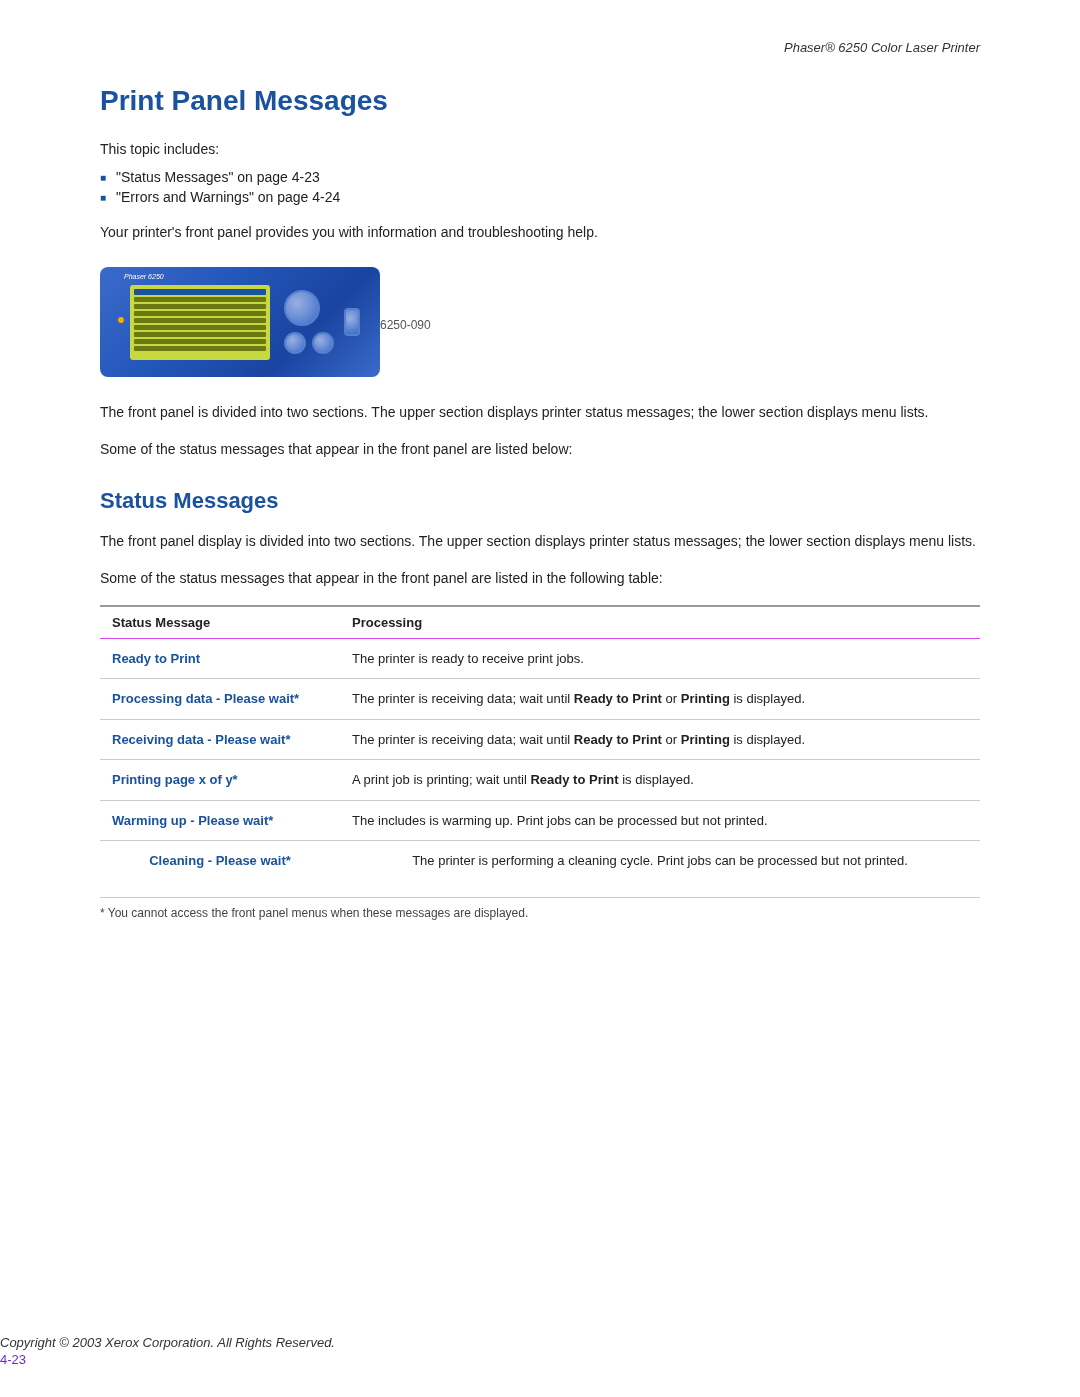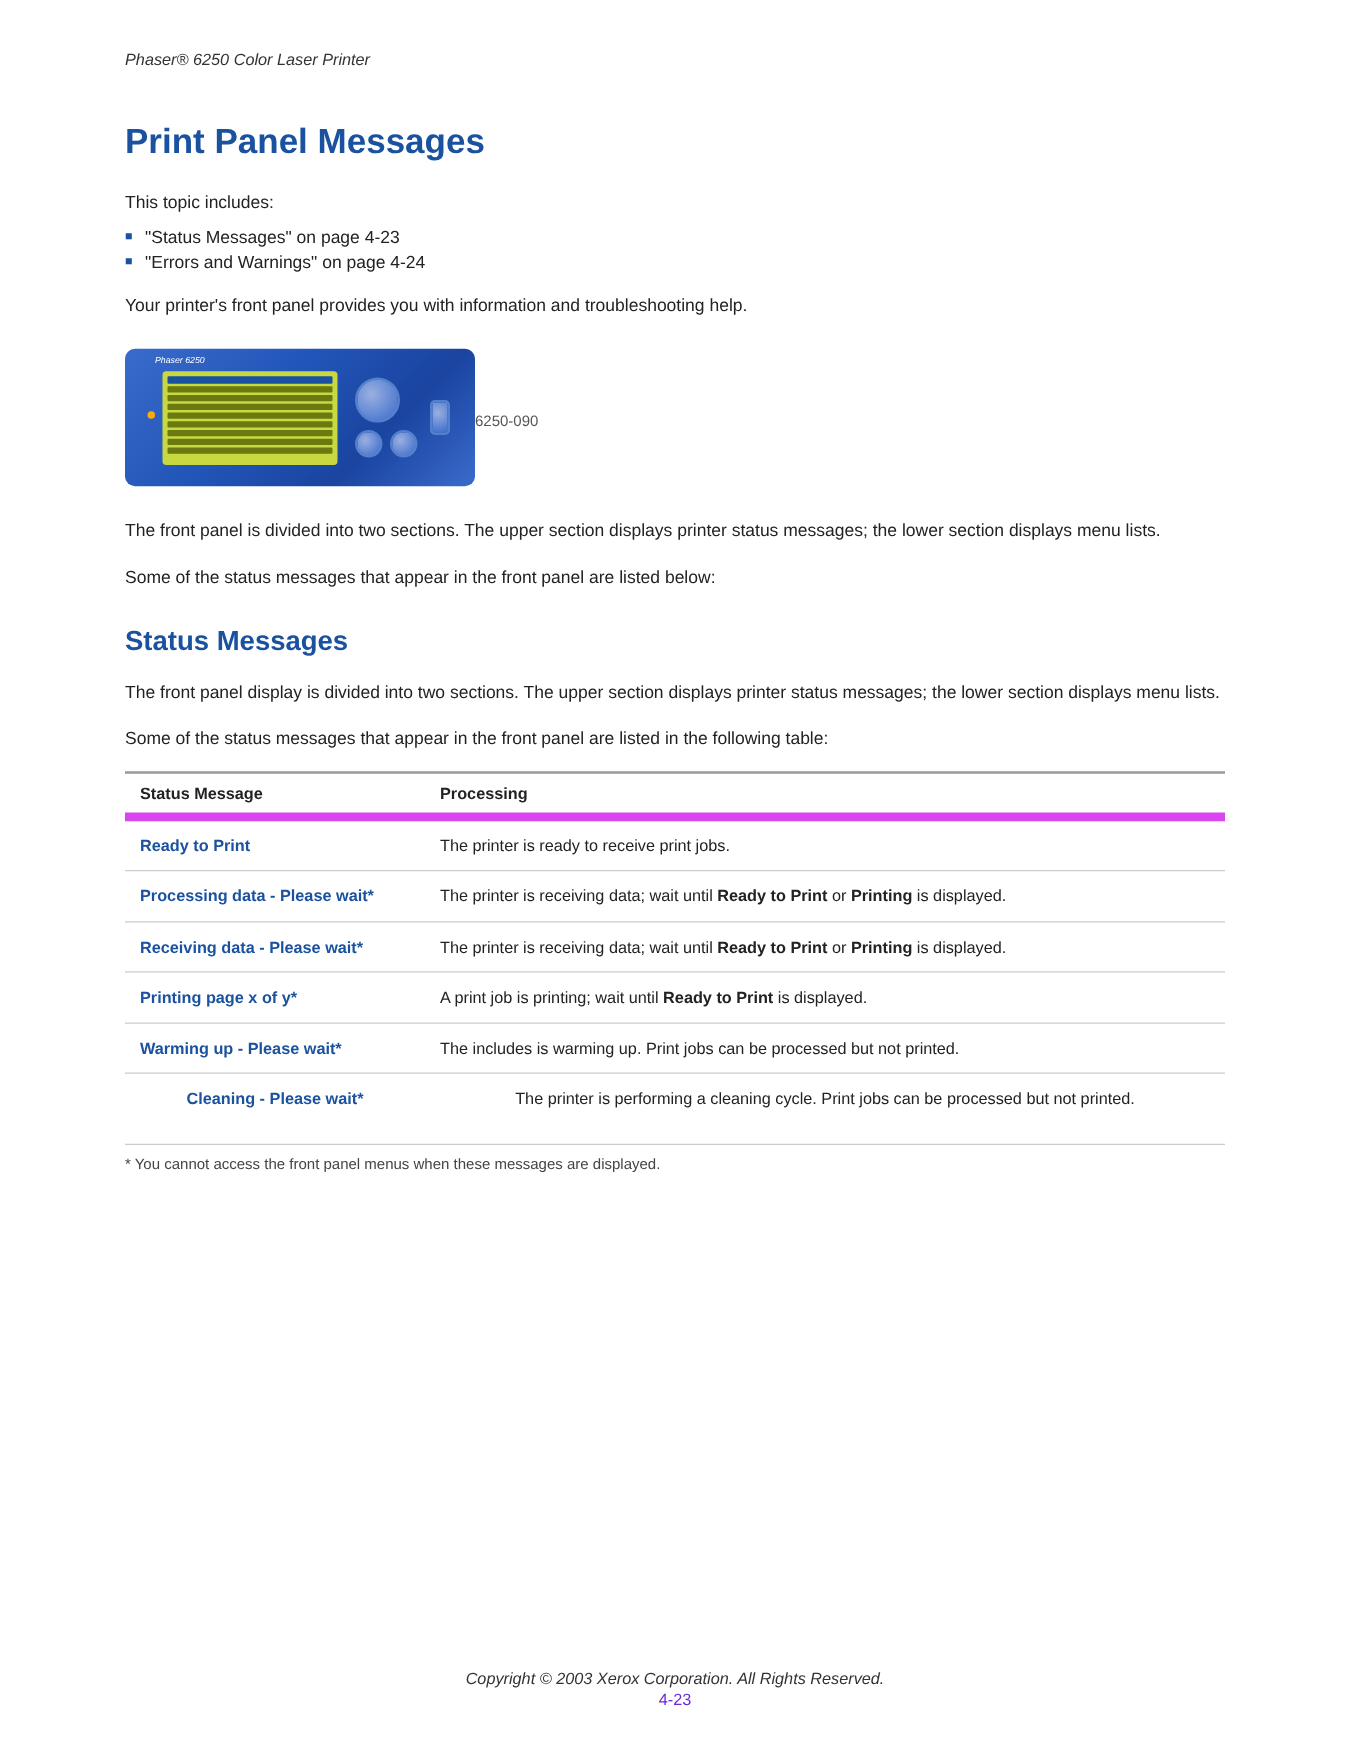--- a/index.html
+++ b/index.html
@@ -15,25 +15,25 @@
     }
 
     .page-wrapper {
       width: 1080px;
       min-height: 1397px;
       padding: 40px 100px 60px 100px;
       position: relative;
     }
 
     .header-title {
-      text-align: left;
+      text-align: right;
       font-style: italic;
       font-size: 13px;
       color: #333;
-      margin-bottom: 42px;
+      margin-bottom: 30px;
     }
 
     .main-heading {
       font-size: 28px;
       font-weight: bold;
       color: #1a52a0;
       margin-bottom: 24px;
     }
 
     .intro-text {
@@ -178,21 +178,21 @@
       margin: 16px 0;
     }
 
     .status-table th {
       font-size: 13px;
       font-weight: bold;
       color: #222;
       text-align: left;
       padding: 8px 12px;
       border-top: 2px solid #999;
-      border-bottom: 7px solid #d946ef;
+      border-bottom: 1px solid #d946ef;
     }
 
     .status-table td {
       font-size: 13px;
       color: #222;
       padding: 10px 12px;
       vertical-align: top;
       border-bottom: 1px solid #ccc;
       line-height: 1.5;
     }
@@ -219,21 +219,21 @@
       margin-top: 8px;
       border-top: 1px solid #ccc;
       padding-top: 8px;
     }
 
     .footer {
       position: absolute;
       bottom: 30px;
       left: 0;
       right: 0;
-      text-align: center;
+      text-align: left;
     }
 
     .footer-text {
       font-style: italic;
       font-size: 13px;
       color: #333;
     }
 
     .footer-page {
       font-size: 13px;

